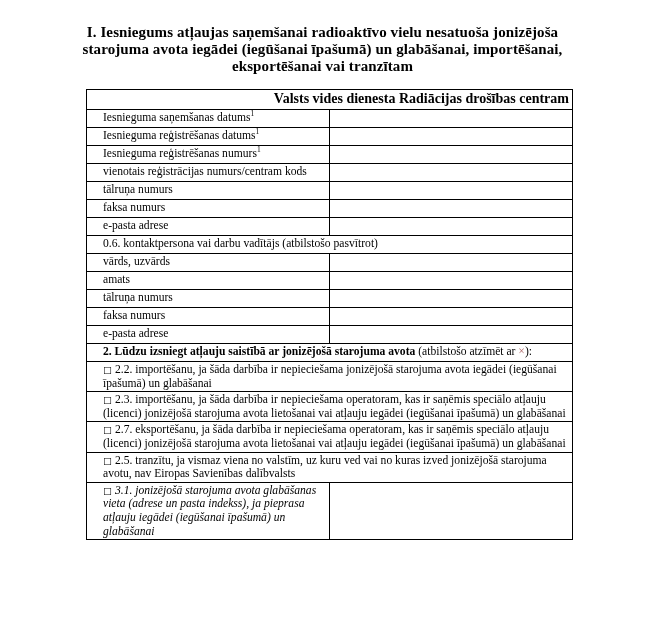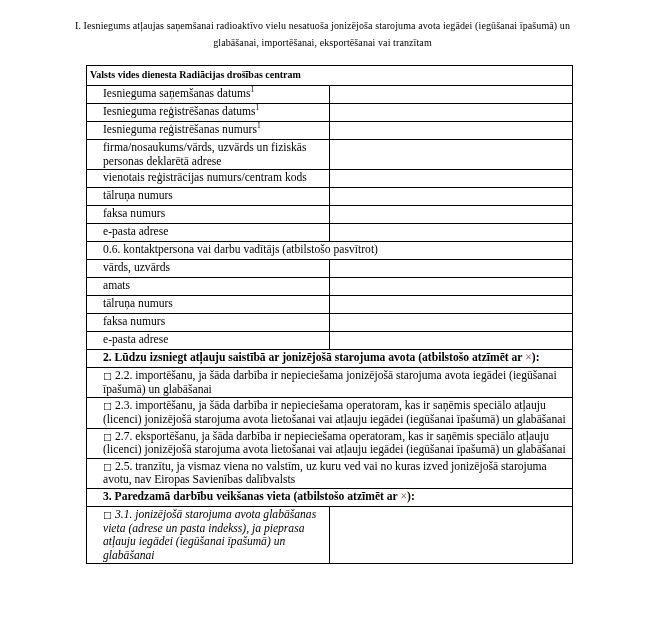--- a/index.html
+++ b/index.html
@@ -14,52 +14,52 @@
     color: #000000;
     overflow: hidden;
   }
   .page {
     position: relative;
     width: 645px;
     height: 627px;
     box-sizing: border-box;
   }
   .doc-title {
-    margin: 17px 52px 0 52px;
+    margin: 24px 52px 0 52px;
     text-align: center;
-    font-weight: normal;
-    font-size: 10px;
+    font-weight: bold;
+    font-size: 15px;
     line-height: 17px;
     letter-spacing: 0.1px;
   }
   table.form {
     margin: 14px 0 0 86px;
     width: 487px;
     border-collapse: collapse;
     table-layout: fixed;
     font-size: 11.6px;
     line-height: 13.5px;
   }
   table.form td {
     border: 1px solid #000000;
     padding: 1px 3px 1px 16px;
     vertical-align: top;
     height: 15px;
   }
   .hdr {
-    text-align: left;
+    text-align: right;
     font-weight: bold;
-    font-size: 10px;
+    font-size: 14px;
     padding: 2px 3px 2px 3px !important;
   }
   .section {
     font-weight: bold;
   }
   .section .reg {
-    font-weight: bold;
+    font-weight: normal;
     margin-top: 46px;
   }
   .cell-label {
     width: 253px;
   }
   .cell-value {
   }
   .sup {
     font-size: 7.5px;
     vertical-align: super;
@@ -103,24 +103,20 @@
         <td class="cell-value"></td>
       </tr>
 
       <tr>
         <td class="cell-label"><span>Iesnieguma reģistrēšanas numurs</span><span class="sup">1</span></td>
         <td class="cell-value"></td>
       </tr>
 
 
 
-      <tr>
-        <td class="cell-label multi tall3">firma/nosaukums/vārds, uzvārds un fiziskās personas deklarētā adrese</td>
-        <td class="cell-value"></td>
-      </tr>
 
       <tr>
         <td class="cell-label">vienotais reģistrācijas numurs/centram kods</td>
         <td class="cell-value"></td>
       </tr>
 
       <tr>
         <td class="cell-label">tālruņa numurs</td>
         <td class="cell-value"></td>
       </tr>
@@ -178,23 +174,20 @@
       </tr>
 
       <tr>
         <td colspan="2" class="multi"><span class="cb">□</span><span>2.7. eksportēšanu, ja šāda darbība ir nepieciešama operatoram, kas ir saņēmis speciālo atļauju (licenci) jonizējošā starojuma avota lietošanai vai atļauju iegādei (iegūšanai īpašumā) un glabāšanai</span></td>
       </tr>
 
       <tr>
         <td colspan="2" class="multi"><span class="cb">□</span><span>2.5. tranzītu, ja vismaz viena no valstīm, uz kuru ved vai no kuras izved jonizējošā starojuma avotu, nav Eiropas Savienības dalībvalsts</span></td>
       </tr>
 
-      <tr>
-        <td class="section" colspan="2"><span>3. Paredzamā darbību veikšanas vieta </span><span class="reg">(atbilstošo atzīmēt ar </span><span class="reg xmark">×</span><span class="reg">):</span></td>
-      </tr>
 
       <tr>
         <td class="cell-label multi tall4"><span class="cb">□</span><span>3.1. jonizējošā starojuma avota glabāšanas vieta (adrese un pasta indekss), ja pieprasa atļauju iegādei (iegūšanai īpašumā) un glabāšanai</span></td>
         <td class="cell-value"></td>
       </tr>
 
     </tbody>
   </table>
 
 </div>

